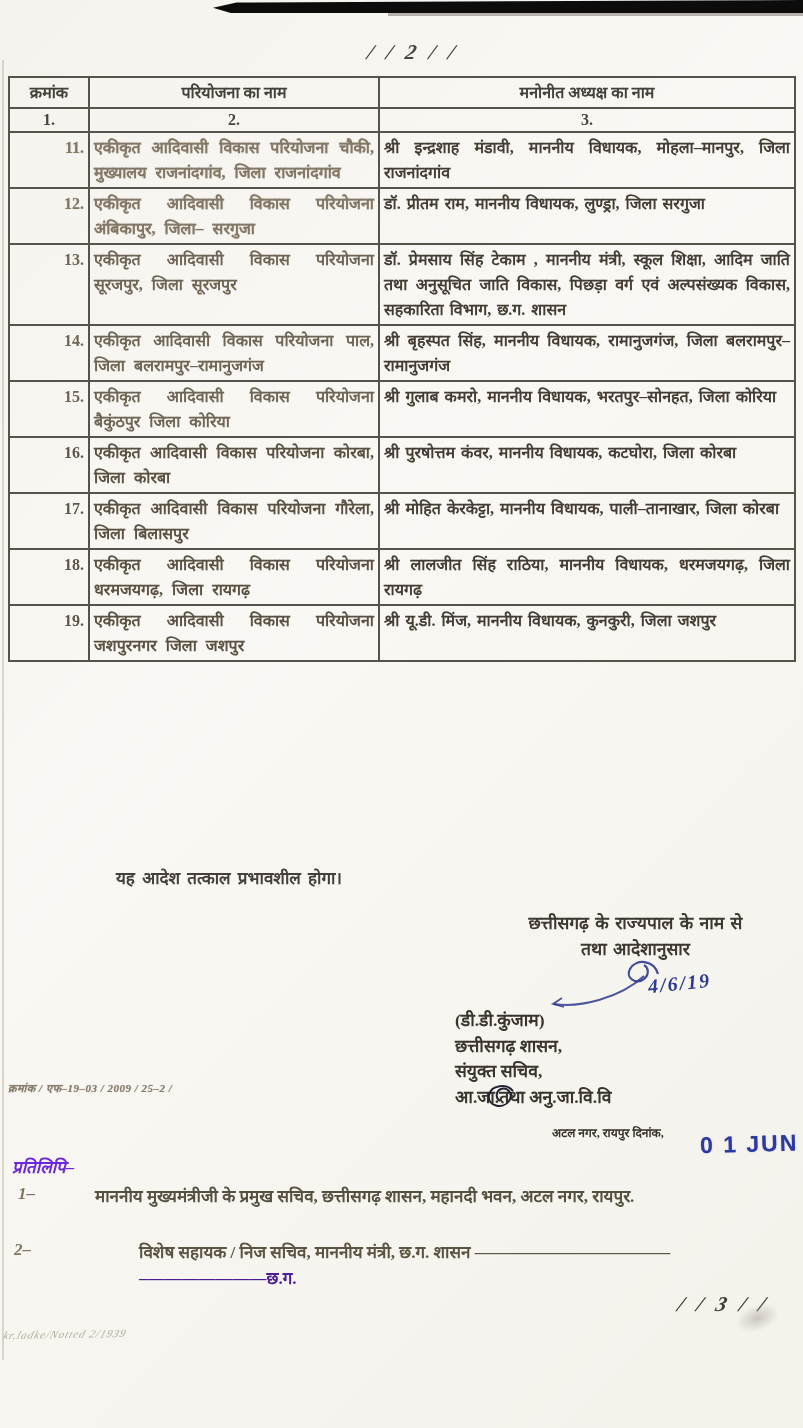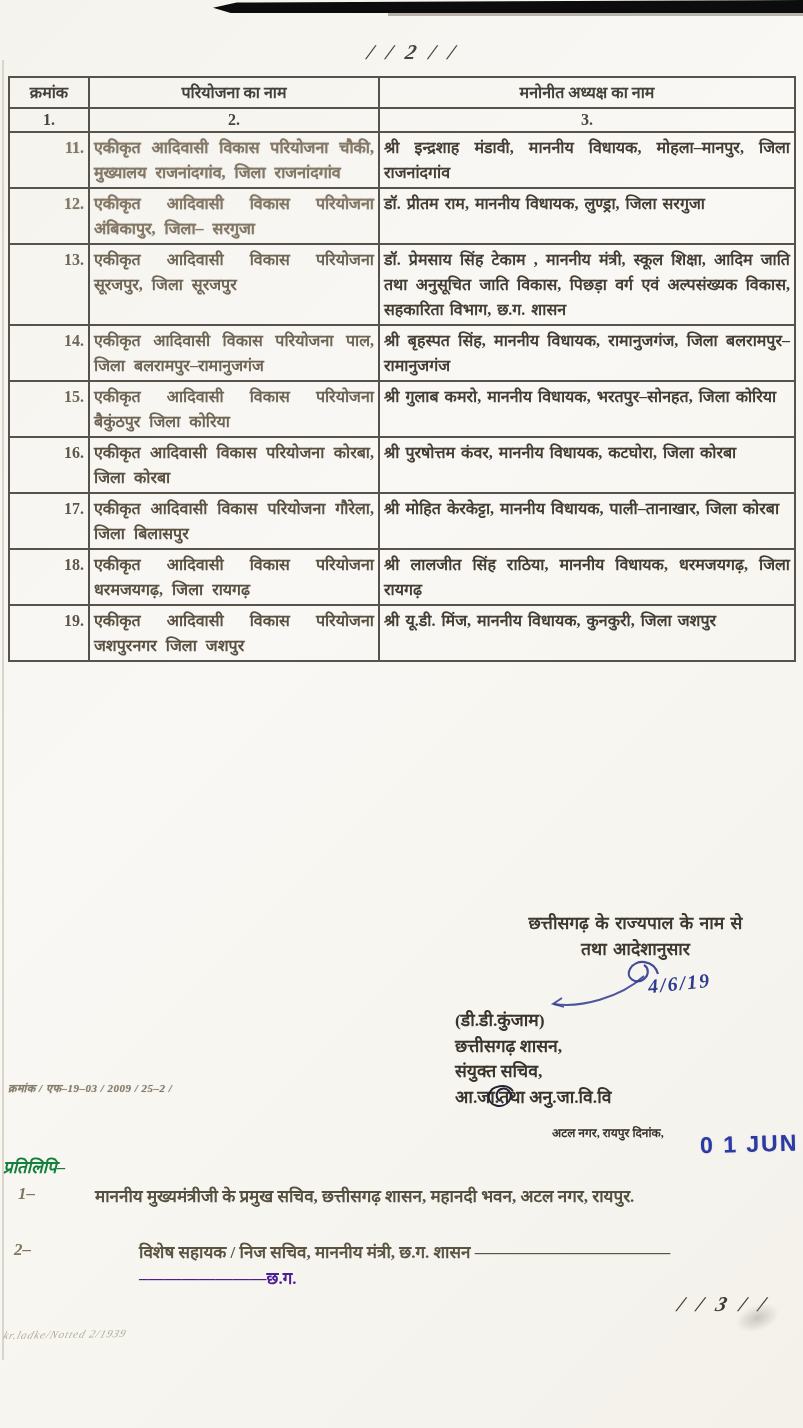--- a/index.html
+++ b/index.html
@@ -45,21 +45,21 @@
   .sig-block div{font-size:17.5px;font-weight:bold;color:#3a352c;line-height:25.5px;}
   .dept-line{position:relative;}
   .dept-loop{position:absolute;left:28px;top:-2px;}
 
   .ref-line{position:absolute;left:8px;top:1080px;font-size:11px;font-weight:bold;font-style:italic;
     color:#867c6b;letter-spacing:.5px;text-shadow:0 0 1px rgba(134,124,107,.6);}
   .place-date{position:absolute;left:552px;top:1124px;font-size:12px;font-weight:bold;color:#38332b;}
   .stamp{position:absolute;left:700px;top:1130px;font-family:"Liberation Sans","DejaVu Sans",sans-serif;
     font-size:23px;font-weight:bold;color:#2c3aa2;letter-spacing:2px;transform:rotate(-1.5deg);
     white-space:nowrap;text-shadow:0 0 1px rgba(44,58,162,.5);}
-  .copy-label{position:absolute;left:3px;top:1155px;font-size:17px;font-weight:bold;font-style:italic;color:#15803d;}
+  .copy-label{position:absolute;left:12px;top:1155px;font-size:17px;font-weight:bold;font-style:italic;color:#6d28d9;}
   .copy-item{position:absolute;font-size:17px;font-weight:bold;color:#5c5442;line-height:26px;}
   .copy-num{position:absolute;font-size:17px;font-weight:bold;font-style:italic;color:#80765f;}
   .cn1{left:18px;top:1184px;} .ct1{left:95px;top:1184px;width:700px;color:#55503f;}
   .cn2{left:14px;top:1240px;} .ct2{left:95px;top:1240px;width:706px;margin-left:44px;}
   .ct2 .dash2{color:#4c1d95;}
   .pagenum-bottom{position:absolute;left:678px;top:1292px;font-size:21px;font-style:italic;font-weight:bold;
     letter-spacing:4px;color:#3f3a31;transform:skewX(-14deg);}
   .scribble{position:absolute;left:4px;top:1328px;font-size:11px;font-style:italic;color:#b5ad9e;
     transform:skewX(-18deg) rotate(-1deg);letter-spacing:1px;}
   .smudge{position:absolute;left:735px;top:1305px;width:45px;height:26px;border-radius:50%;
@@ -134,20 +134,21 @@
       <td class="chairman">श्री लालजीत सिंह राठिया, माननीय विधायक, धरमजयगढ़, जिला रायगढ़</td>
     </tr>
     <tr>
       <td class="sno">19.</td>
       <td class="project">एकीकृत आदिवासी विकास परियोजना जशपुरनगर जिला जशपुर</td>
       <td class="chairman">श्री यू.डी. मिंज, माननीय विधायक, कुनकुरी, जिला जशपुर</td>
     </tr>
   </tbody>
     </table>
 
+  <div class="effective">यह आदेश तत्काल प्रभावशील होगा।</div>
 
   <div class="auth-block">
     <div>छत्तीसगढ़ के राज्यपाल के नाम से</div>
     <div>तथा आदेशानुसार</div>
   </div>
 
   <div class="sig-wrap">
     <svg width="240" height="70" viewBox="0 0 240 70">
       <path d="M118,22 c-4,-14 -22,-16 -28,-5 c-5,9 6,16 14,10 c6,-5 4,-12 0,-14" fill="none" stroke="#2e3a90" stroke-width="2.2" opacity="0.9"></path>
       <path d="M104,24 C80,46 40,56 14,52" fill="none" stroke="#2e3a90" stroke-width="2" opacity="0.85"></path>

